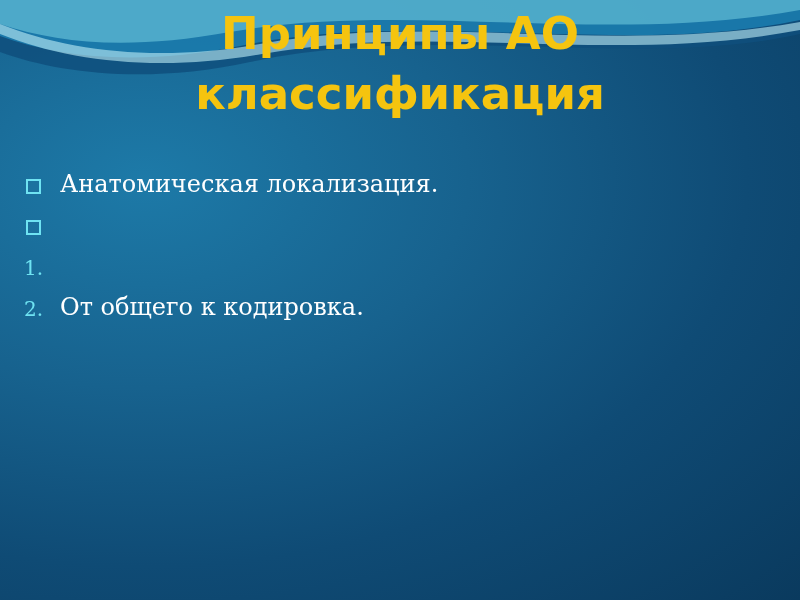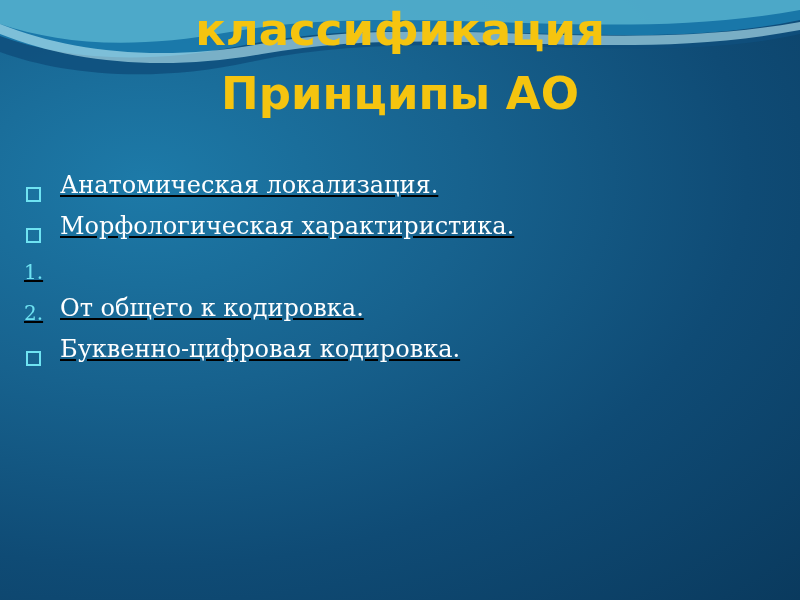--- a/index.html
+++ b/index.html
@@ -44,24 +44,23 @@
   }
   .title-line.line1 { margin-top: 4px; }
   .body-block {
     position: absolute;
     top: 166px;
     left: 18px;
     width: 760px;
   }
   .bullet-row {
     display: flex;
-    align-items: flex-end;
+    align-items: center;
     margin-bottom: 5px;
     min-height: 36px;
-    text-decoration: underline;
   }
   .marker {
     flex: 0 0 auto;
     width: 42px;
     display: flex;
     align-items: center;
     justify-content: flex-start;
     padding-top: 4px;
   }
   .marker-square {
@@ -92,54 +91,47 @@
 <div class="slide">
 
   <svg class="slide-bg-waves" viewBox="0 0 800 160" preserveAspectRatio="none">
     <path d="M0,0 L800,0 L800,34 C640,70 430,22 250,62 C150,84 60,74 0,52 Z" fill="#0f4f7d" opacity="0.85"></path>
     <path d="M0,0 L800,0 L800,20 C620,58 420,8 240,46 C140,66 60,58 0,36 Z" fill="#1d86b8" opacity="0.75"></path>
     <path d="M0,0 L800,0 L800,10 C600,46 410,0 230,32 C130,50 60,44 0,24 Z" fill="#7fd9e8" opacity="0.5"></path>
     <path d="M0,24 C70,52 160,62 260,44 C440,12 610,56 800,22 L800,30 C610,66 440,22 262,54 C160,72 70,62 0,34 Z" fill="#bfeef6" opacity="0.6"></path>
   </svg>
 
   <div class="title-block">
+    <div class="title-line line1">Принципы АО</div>
     <div class="title-line line2">классификация</div>
-    <div class="title-line line1">Принципы АО</div>
   </div>
 
   <div class="body-block">
 
     <div class="bullet-row">
       <span class="marker">
           <span class="marker-square"></span>
         </span>
       <span class="bullet-text">Анатомическая локализация.</span>
     </div>
 
     <div class="bullet-row">
       <span class="marker">
           <span class="marker-square"></span>
         </span>
-      <span class="bullet-text">Морфологическая характиристика.</span>
     </div>
 
     <div class="bullet-row">
       <span class="marker">
           <span class="marker-num">1.</span>
         </span>
     </div>
 
     <div class="bullet-row">
       <span class="marker">
           <span class="marker-num">2.</span>
         </span>
       <span class="bullet-text">От общего к кодировка.</span>
     </div>
 
-    <div class="bullet-row">
-      <span class="marker">
-          <span class="marker-square"></span>
-        </span>
-      <span class="bullet-text">Буквенно-цифровая кодировка.</span>
-    </div>
 
   </div>
 </div>
 
 </body></html>

